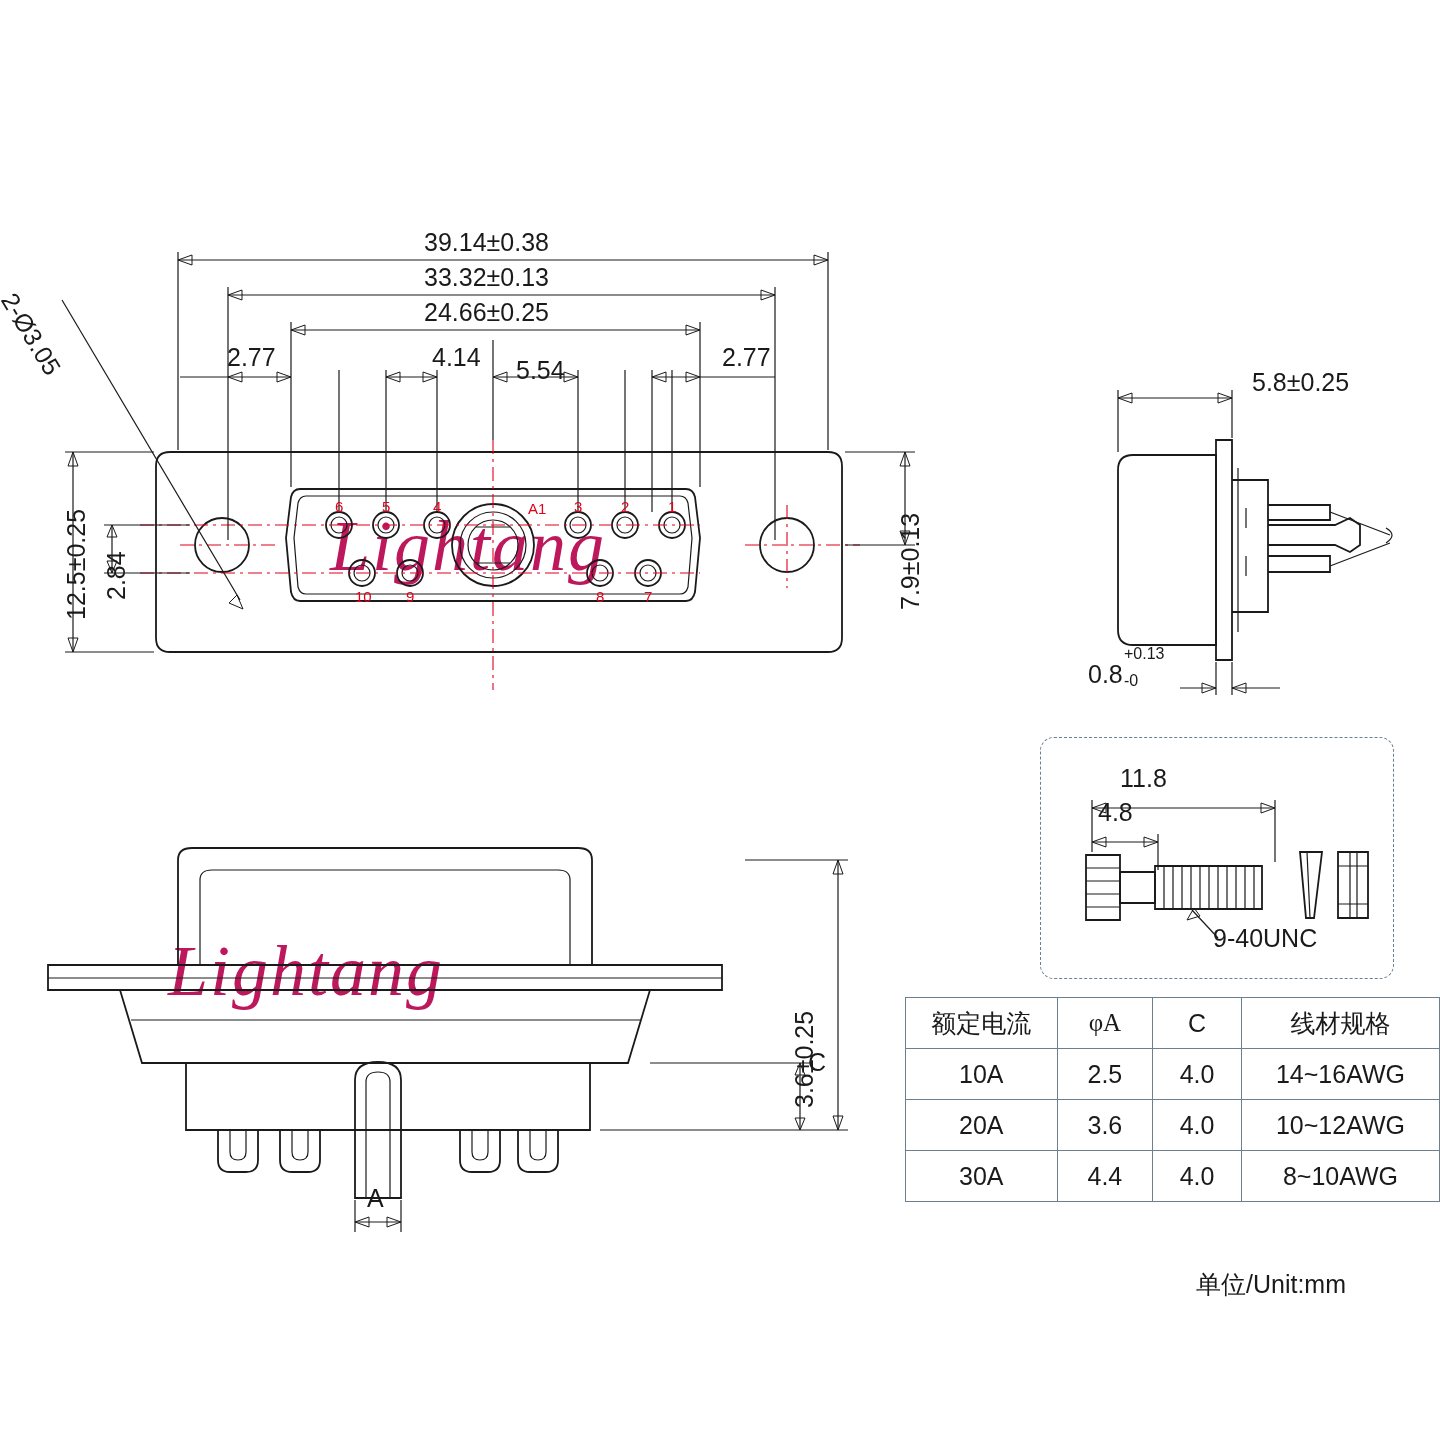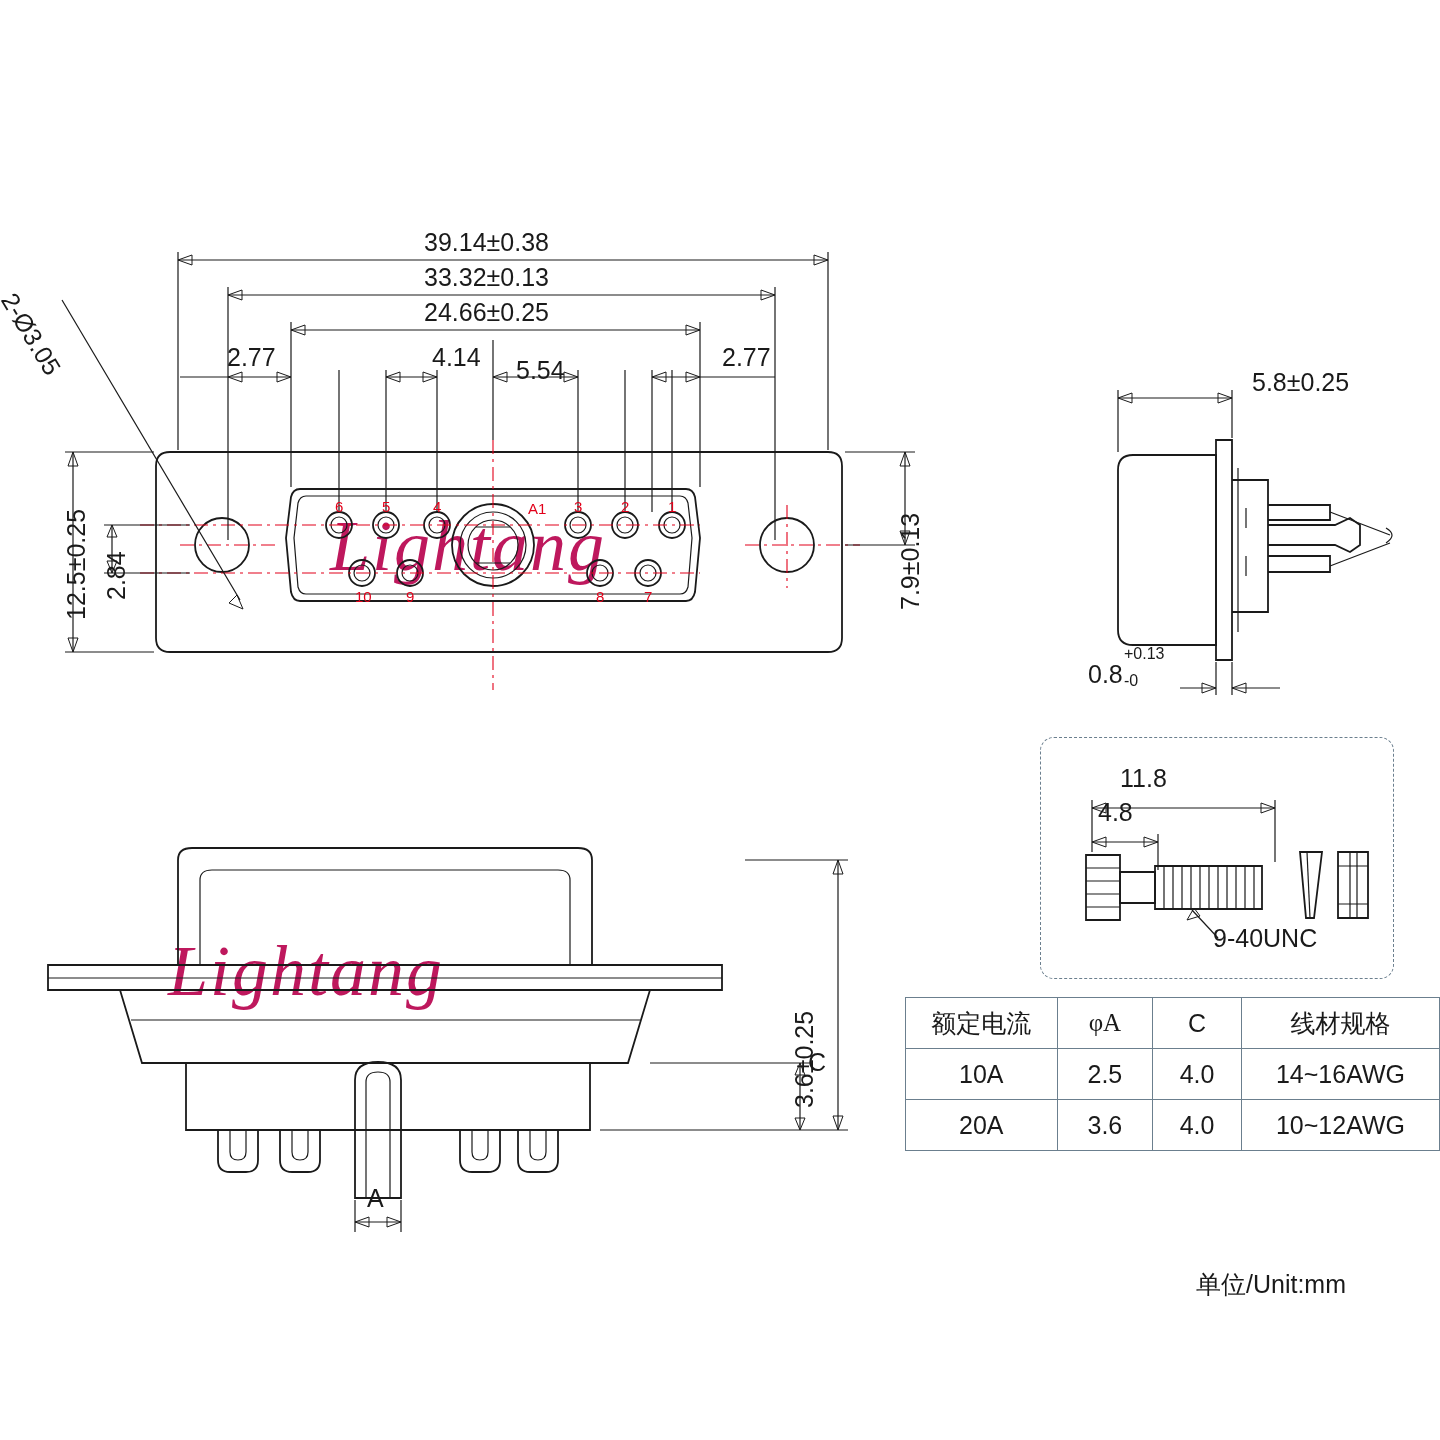--- a/index.html
+++ b/index.html
@@ -340,18 +340,24 @@
       <td>2.5</td>
       <td>4.0</td>
       <td>14~16AWG</td>
     </tr>
     <tr>
       <td>20A</td>
       <td>3.6</td>
       <td>4.0</td>
       <td>10~12AWG</td>
     </tr>
+    <tr>
+      <td>30A</td>
+      <td>4.4</td>
+      <td>4.0</td>
+      <td>8~10AWG</td>
+    </tr>
   </tbody>
     </table>
 
   <div id="unit-note">单位/Unit:mm</div>
 
 </div>
 
 </body></html>

